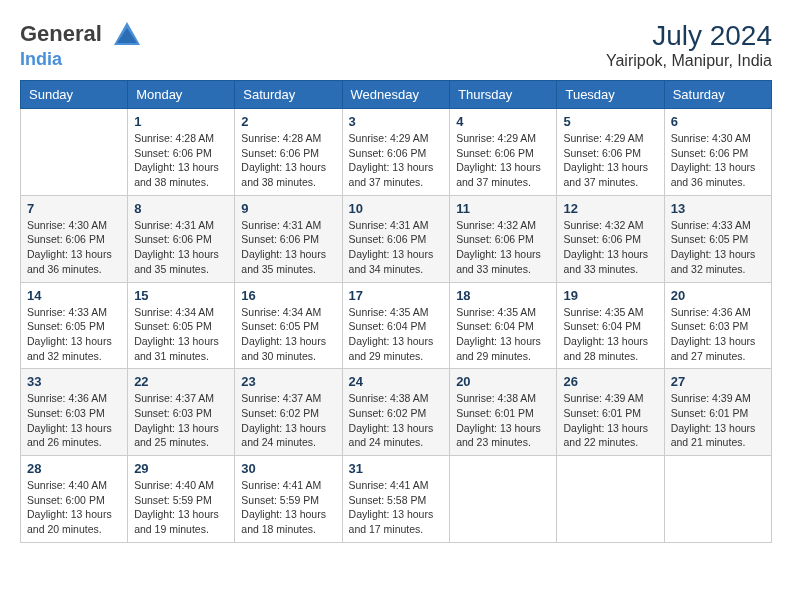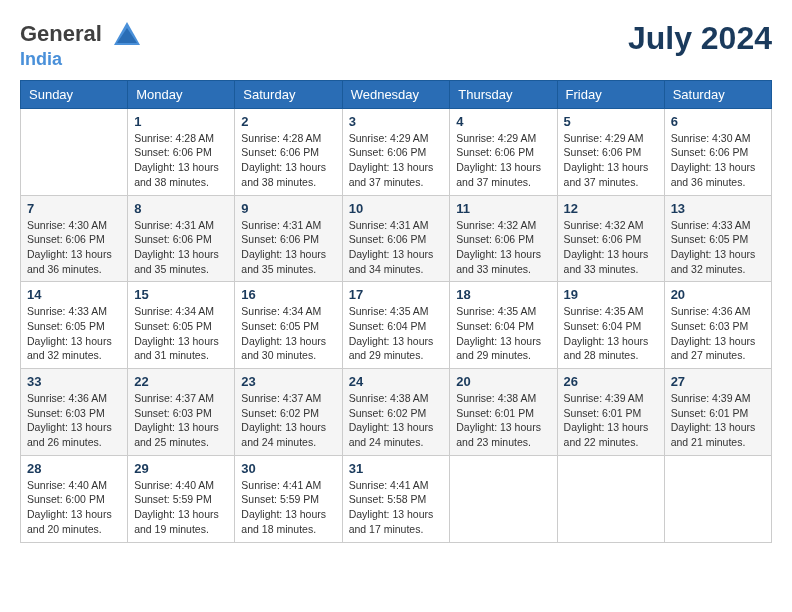--- a/index.html
+++ b/index.html
@@ -31,22 +31,22 @@
     }
     .logo-icon {
       width: 30px;
       height: 30px;
       margin-left: 4px;
     }
     .title-block {
       text-align: right;
     }
     .month-year {
-      font-size: 32px;
-      font-weight: bold;
+      font-size: 28px;
+      font-weight: normal;
       color: #1a3a5c;
     }
     .location {
       font-size: 16px;
       color: #333;
     }
     .calendar-table {
       width: 100%;
       border-collapse: collapse;
       font-size: 11px;
@@ -100,32 +100,33 @@
             <polygon points="15,2 28,25 2,25" fill="#4a90d9"></polygon>
             <polygon points="15,8 25,23 5,23" fill="#2a6db5"></polygon>
           </svg>
         </div>
       </div>
       <div class="logo-text" style="color:#4a90d9;font-size:18px;">India</div>
     </div>
   </div>
   <div class="title-block">
     <div class="month-year">July 2024</div>
+    <div class="location">Yairipok, Manipur, India</div>
   </div>
 </div>
 
 <table class="calendar-table">
   <thead>
     <tr>
     <th>Sunday</th>
         <th>Monday</th>
         <th>Saturday</th>
         <th>Wednesday</th>
         <th>Thursday</th>
-        <th>Friday</th>
+        <th>Tuesday</th>
         <th>Saturday</th>
       </tr>
   </thead>
   <tbody id="calendar-body">
   <tr>
         <td class="empty-cell"></td>
         <td>
           <span class="day-number">1</span>
           <div class="day-info">Sunrise: 4:28 AM<br>Sunset: 6:06 PM<br>Daylight: 13 hours<br>and 38 minutes.</div>
         </td>

